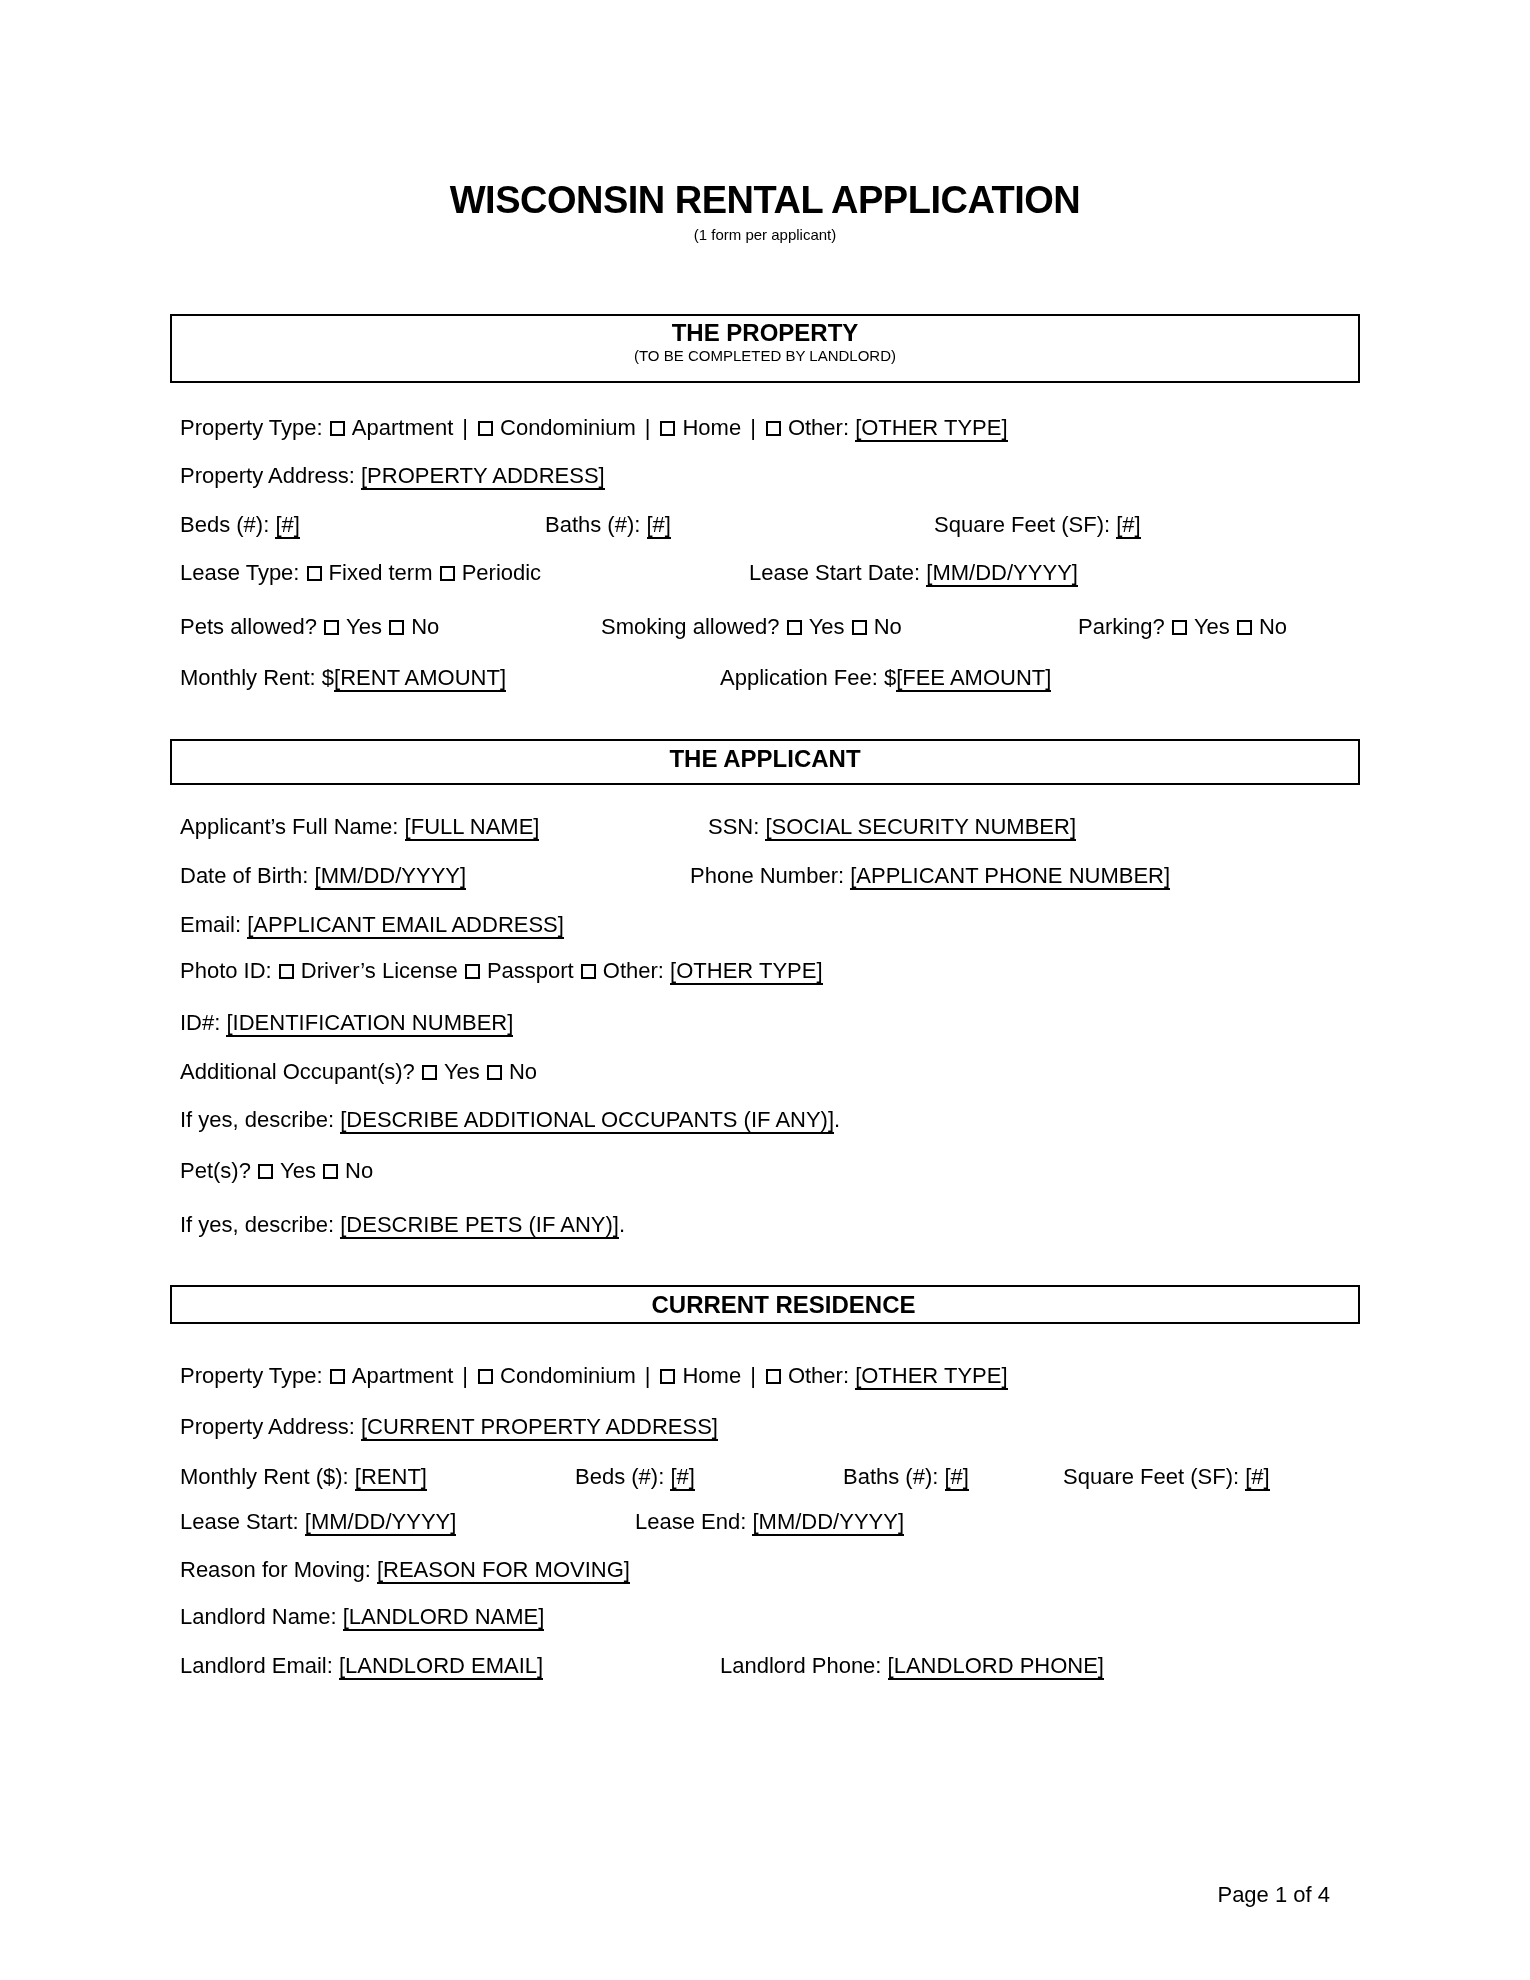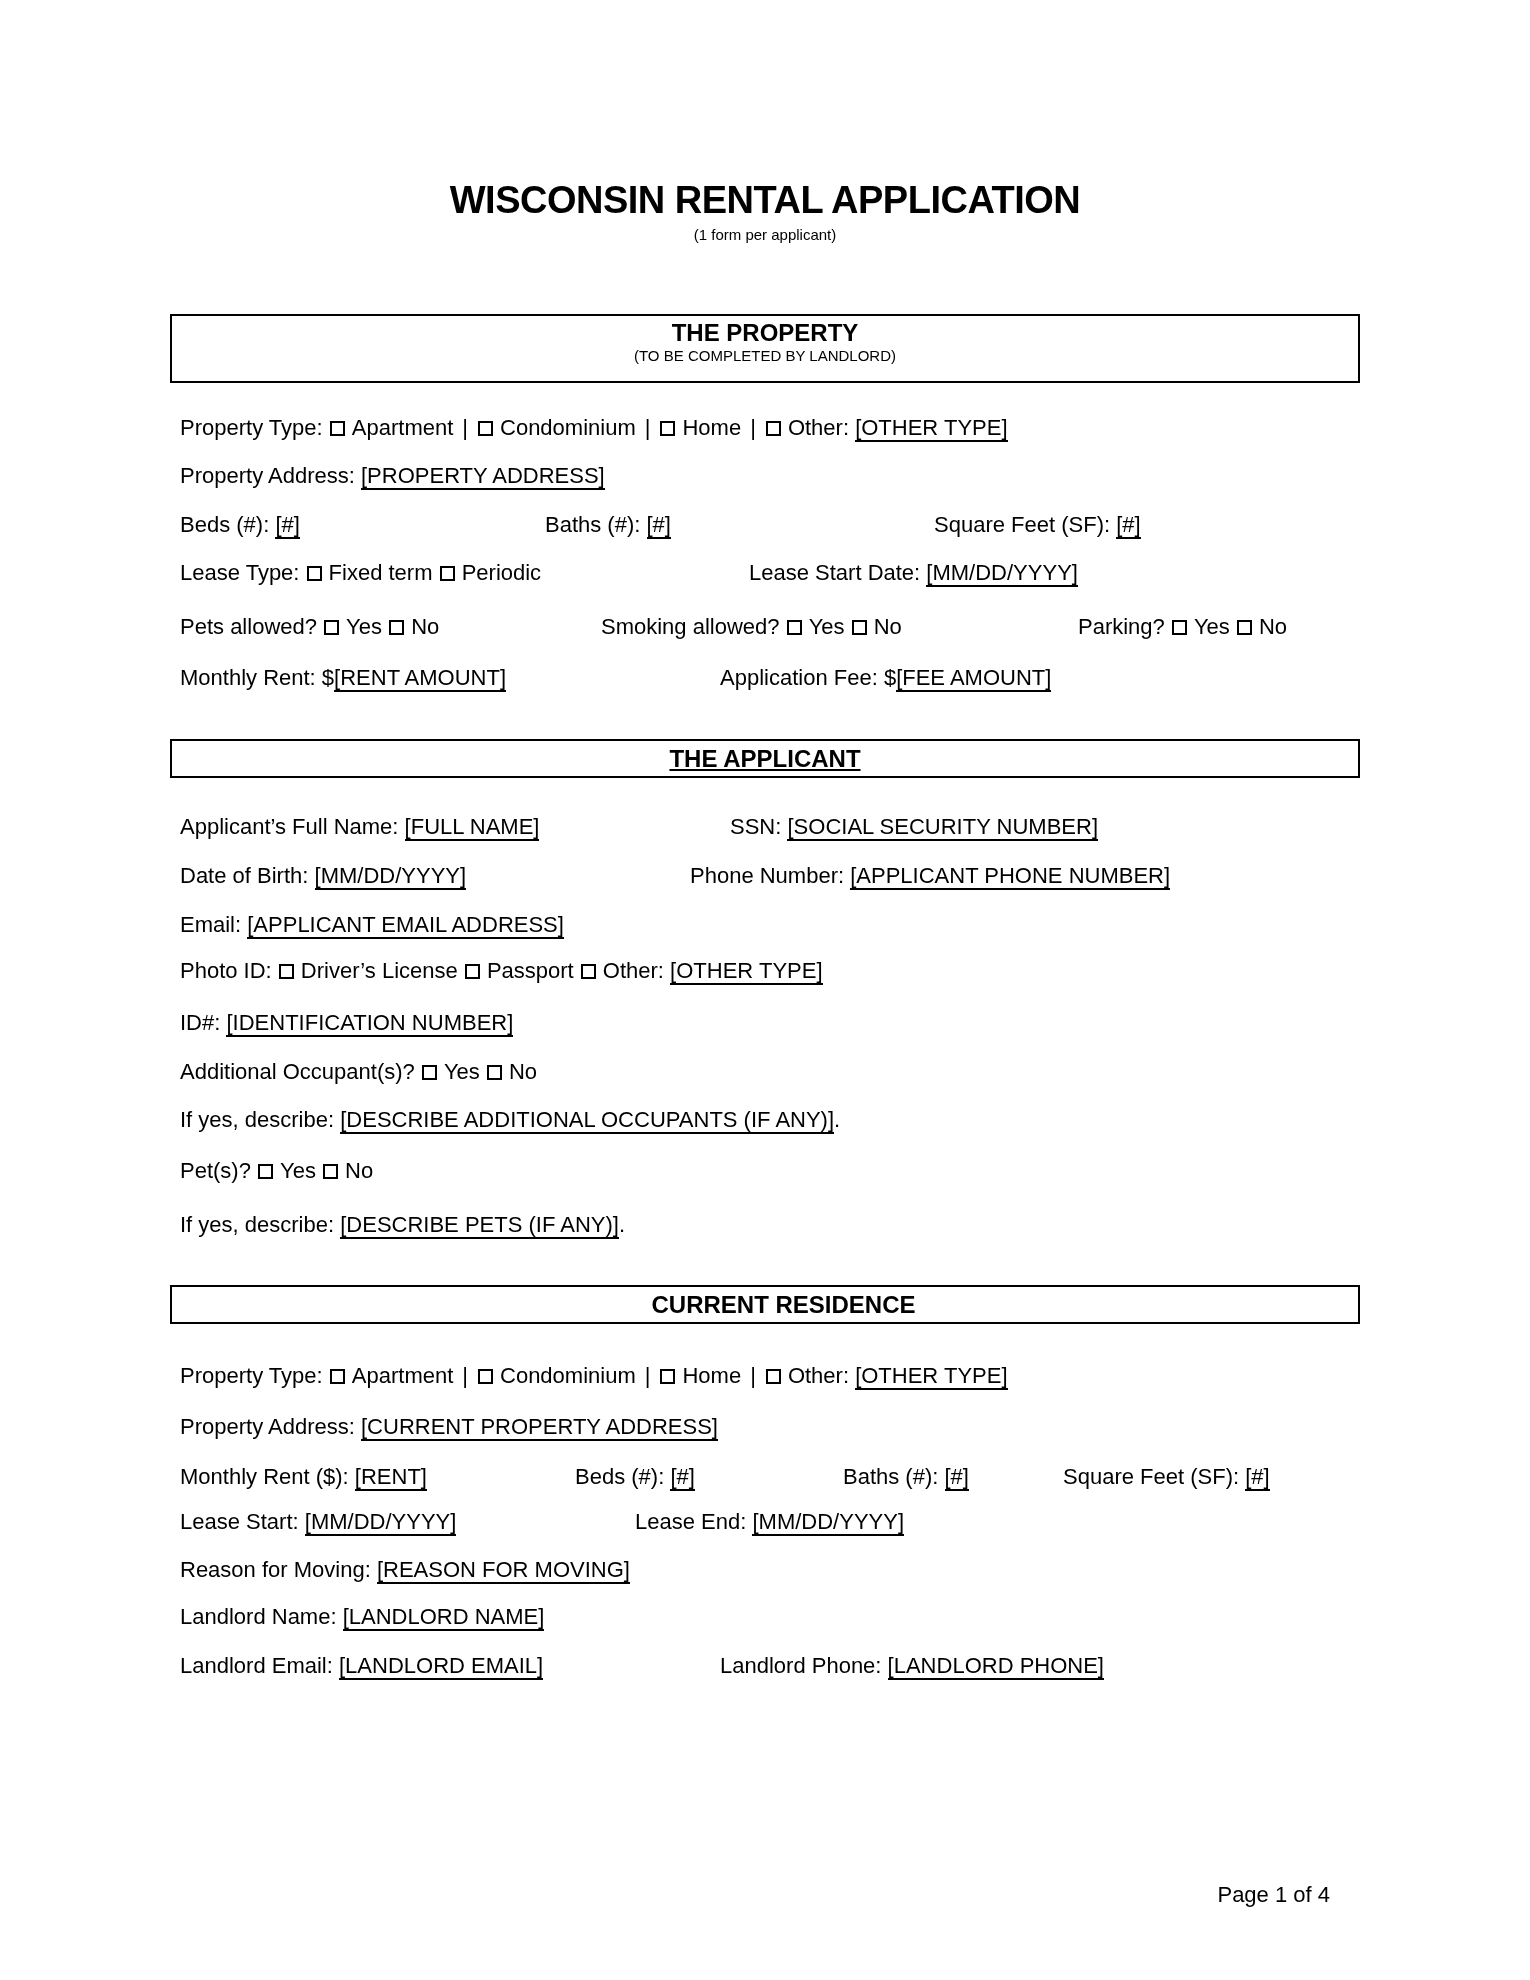--- a/index.html
+++ b/index.html
@@ -21,21 +21,21 @@
   }
   .doc-subtitle {
     position: absolute; top: 224px; left: 0; width: 100%;
     text-align: center; font-size: 15px; line-height: 22px;
   }
   .section-box {
     position: absolute; left: 170px; width: 1190px;
     border: 2px solid #000; text-align: center; background: #fff;
   }
   #property-box  { top: 314px; height: 69px; }
-  #applicant-box { top: 739px; height: 39px; text-decoration: underline; }
+  #applicant-box { top: 739px; height: 46px; }
   #residence-box { top: 1285px; height: 39px; padding-left: 37px; }
   .section-title { font-size: 24px; font-weight: 700; line-height: 28px; margin-top: 3px; }
   .single .section-title { line-height: 35px; margin-top: 0; }
   .section-note { font-size: 15px; line-height: 17px; }
   .line {
     position: absolute; left: 180px; width: 1185px;
     font-size: 22px; line-height: 30px; white-space: nowrap;
   }
   .col { position: absolute; top: 0; white-space: nowrap; }
   .cb {
@@ -132,21 +132,21 @@
 
   <div class="section-box single" id="applicant-box">
     <div class="section-title">THE APPLICANT</div>
   </div>
 
   <div class="line" style="top:812px">
     <span class="col" style="left:0">
       <span>Applicant’s Full Name:</span>
       <span class="ph">[FULL NAME]</span>
     </span>
-    <span class="col" style="left:550px">
+    <span class="col" style="left:528px">
       <span>SSN:</span>
       <span class="ph">[SOCIAL SECURITY NUMBER]</span>
     </span>
   </div>
 
   <div class="line" style="top:861px">
     <span class="col" style="left:0">
       <span>Date of Birth:</span>
       <span class="ph">[MM/DD/YYYY]</span>
     </span>

